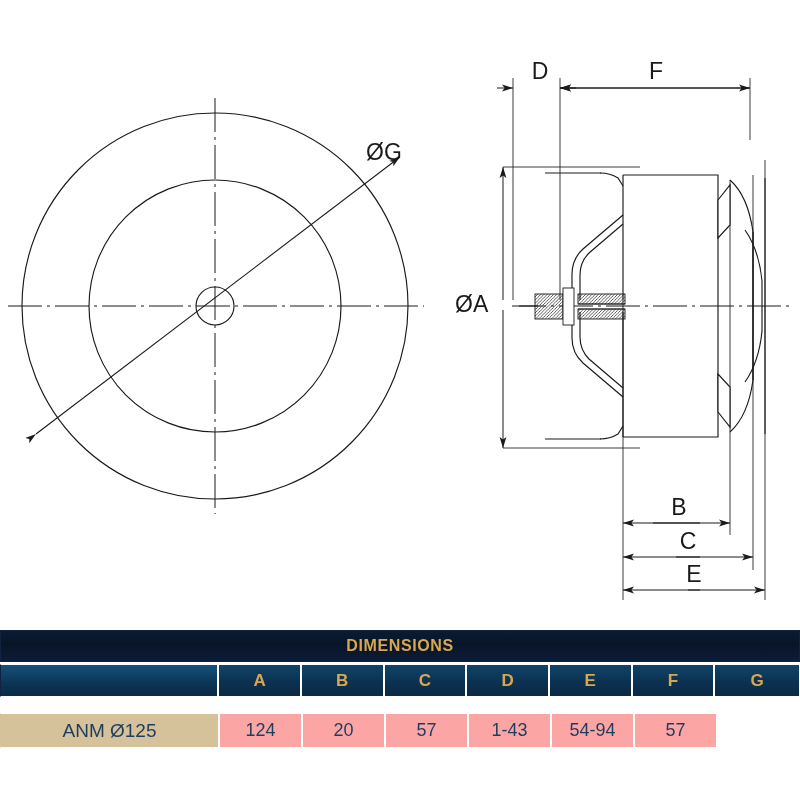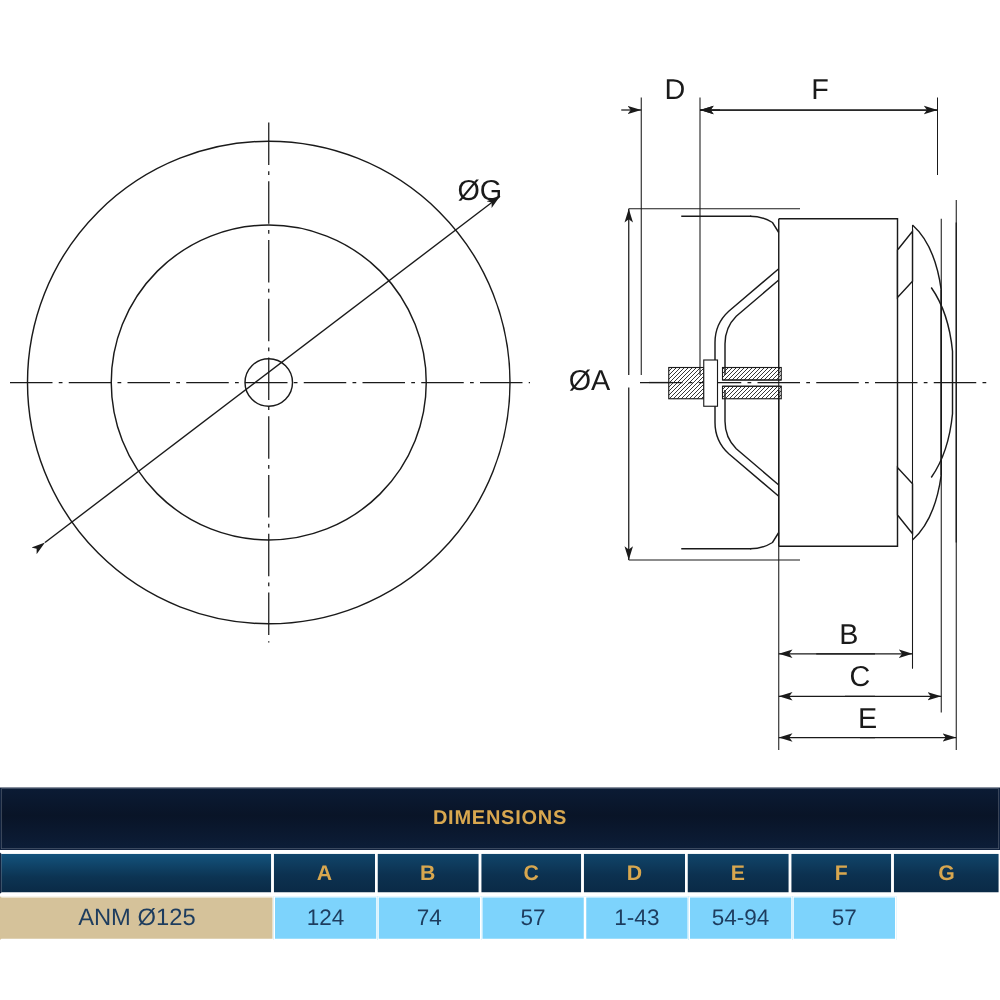--- a/index.html
+++ b/index.html
@@ -30,62 +30,62 @@
     display: block;
   }
   
   #dim-table {
     position: absolute;
     left: 0;
     top: 630px;
     width: 800px;
   }
   .tbl-title-row {
-    height: 50px;
+    height: 32px;
     background: linear-gradient(180deg, #0b1b34 0%, #091427 45%, #0c1d38 100%);
     display: flex;
     align-items: center;
     justify-content: center;
     border: 1px solid #12233f;
     box-sizing: border-box;
   }
   .tbl-title-row .title-text {
     color: #d8a74f;
     font-size: 16px;
     font-weight: bold;
     letter-spacing: 0.6px;
   }
   .tbl-row {
     display: flex;
     width: 800px;
     box-sizing: border-box;
   }
   .tbl-head-row { height: 33px; margin-top: 2px; }
-  .tbl-data-row { height: 35px; margin-top: 2px; }
+  .tbl-data-row { height: 35px; margin-top: 16px; }
 
   .cell {
     box-sizing: border-box;
     display: flex;
     align-items: center;
     justify-content: center;
     font-size: 17px;
   }
   .head-cell {
     background: linear-gradient(180deg, #10456a 0%, #0c3150 55%, #0a2a46 100%);
     color: #d8a74f;
     font-weight: bold;
     border: 1px solid #ffffff;
     font-size: 17px;
   }
   .head-cell.first {
     background: linear-gradient(180deg, #13537d 0%, #0c3453 60%, #0a2a46 100%);
     border-left: 1px solid #12233f;
   }
   .data-cell {
-    background: #7dd3fc;
+    background: #fca5a5;
     color: #1d3c5e;
     border: 1px solid #ffffff;
     font-size: 18px;
   }
   .data-cell.first {
     background: #d5c29a;
     color: #1d3c5e;
     font-size: 19px;
     border-left: 1px solid #d5c29a;
   }
@@ -223,21 +223,21 @@
       <div class="cell head-cell col-dim">C</div>
       <div class="cell head-cell col-dim">D</div>
       <div class="cell head-cell col-dim">E</div>
       <div class="cell head-cell col-dim">F</div>
       <div class="cell head-cell col-dim last">G</div>
     </div>
 
     <div class="tbl-row tbl-data-row">
       <div class="cell data-cell first col-name">ANM Ø125</div>
       <div class="cell data-cell col-dim">124</div>
-      <div class="cell data-cell col-dim">74</div>
+      <div class="cell data-cell col-dim">20</div>
       <div class="cell data-cell col-dim">57</div>
       <div class="cell data-cell col-dim">1-43</div>
       <div class="cell data-cell col-dim">54-94</div>
       <div class="cell data-cell col-dim">57</div>
     </div>
 
   </div>
 
 </div>
 

